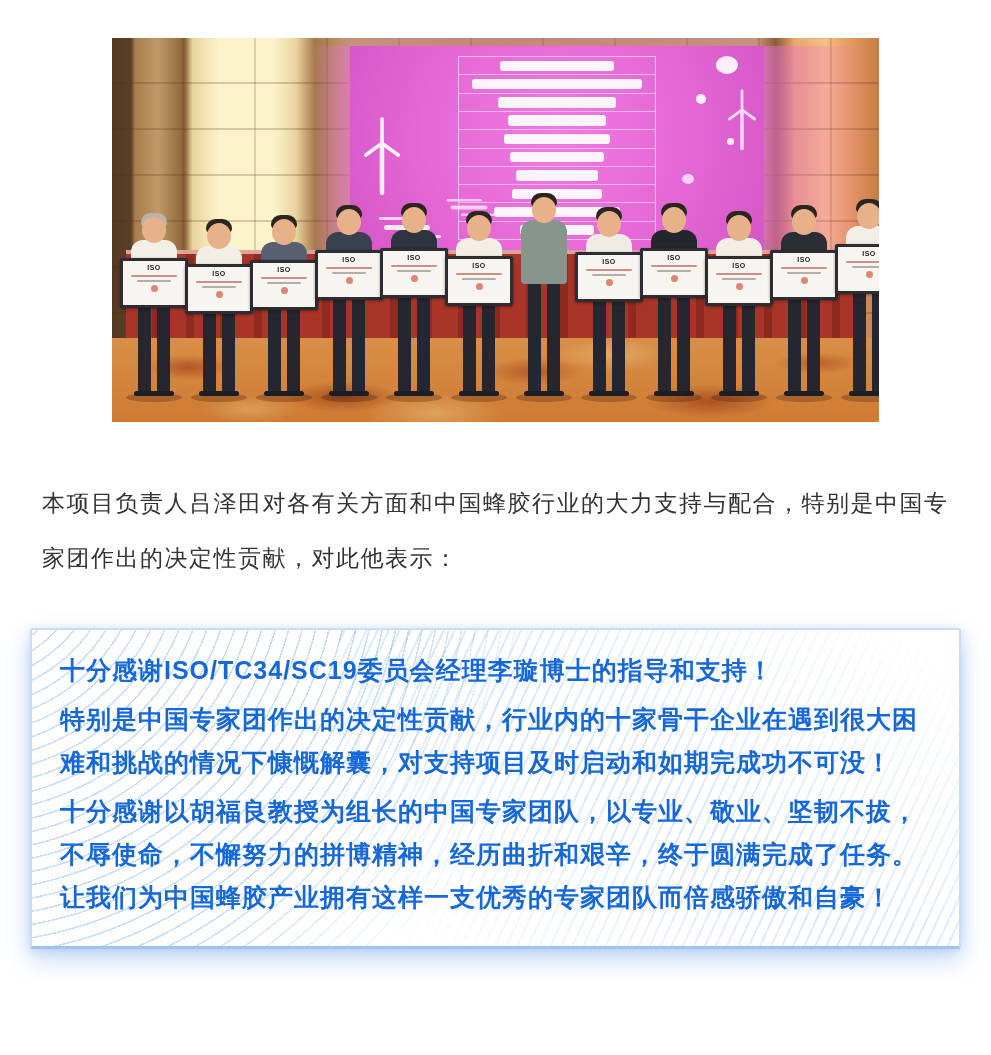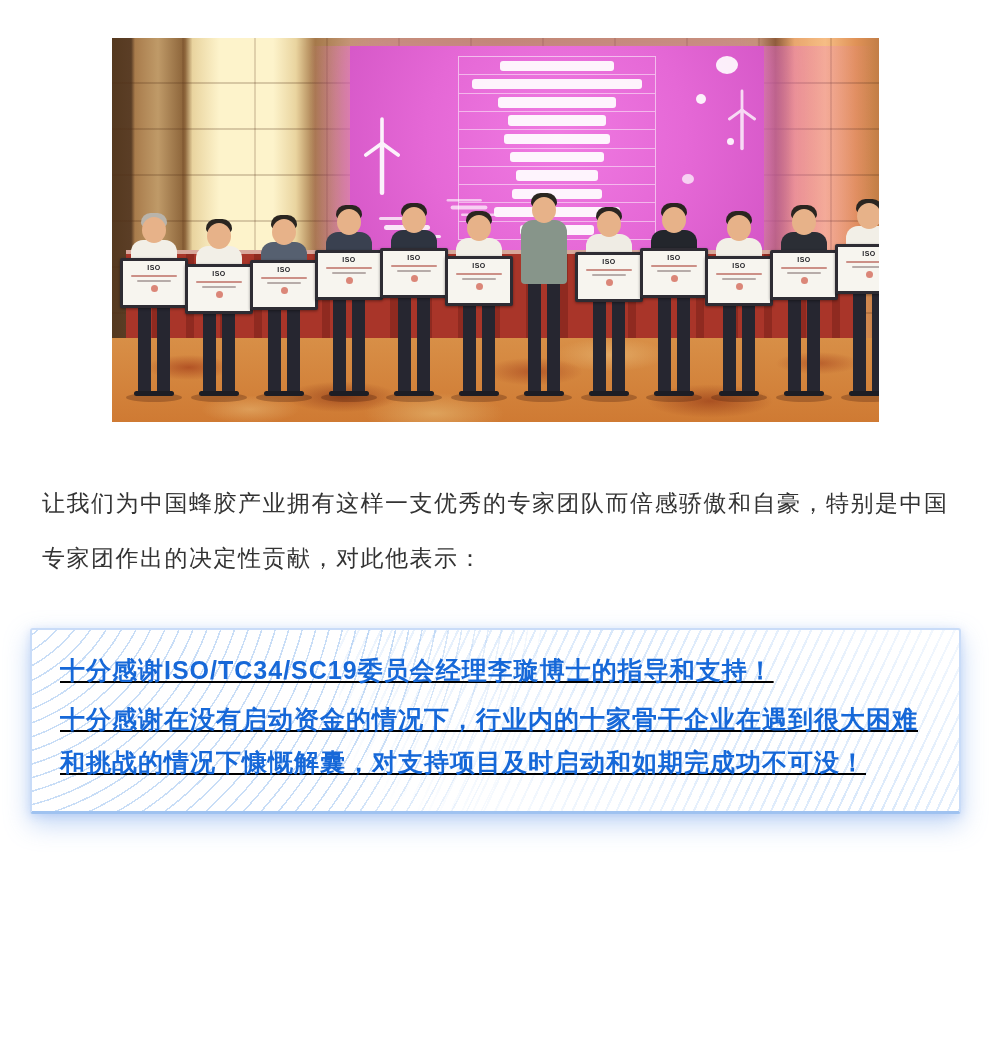--- a/index.html
+++ b/index.html
@@ -122,21 +122,20 @@
   .quote-box {
     position: relative;
     margin: 42px 30px 0;
     background: #ffffff;
     border: 2px solid #c9dcf8;
     border-bottom: 3px solid #9fc2f0;
     border-radius: 3px;
     box-shadow: 0 10px 26px rgba(120,165,235,.45), 0 2px 8px rgba(140,175,240,.3);
     padding: 19px 28px 27px;
     overflow: hidden;
-    text-decoration: underline;
   }
   .deco-curves {
     position:absolute; left:-70px; top:-90px; width:600px; height:500px; pointer-events:none;
     background: repeating-radial-gradient(circle at 0 0, rgba(125,175,235,.42) 0 1.5px, transparent 1.5px 13px);
     -webkit-mask-image: radial-gradient(circle at 0 0, #000 0 58%, transparent 78%);
     mask-image: radial-gradient(circle at 0 0, #000 0 58%, transparent 78%);
   }
   .deco-diag {
     position:absolute; right:-20px; bottom:-10px; width:640px; height:340px; pointer-events:none;
     background: repeating-linear-gradient(115deg, rgba(130,180,240,.3) 0 2px, transparent 2px 10px);
@@ -381,22 +380,23 @@
         <div class="cert">
           <span class="cert-logo">ISO</span>
           <div class="cert-line cl1"></div>
           <div class="cert-line cl2"></div>
           <div class="cert-seal"></div>
         </div>
       </div>
     </div>
 </figure>
 
-<p class="intro">让我们为中国蜂胶产业拥有这样一支优秀的专家团队而倍感骄傲和自豪，特别是中国专家团作出的决定性贡献，对此他表示：</p>
+<p class="intro">本项目负责人吕泽田对各有关方面和中国蜂胶行业的大力支持与配合，特别是中国专家团作出的决定性贡献，对此他表示：</p>
 
 <section class="quote-box">
   <div class="deco-curves"></div>
   <div class="deco-diag"></div>
   <div class="quote-paragraphs">
       <p class="quote-line">十分感谢ISO/TC34/SC19委员会经理李璇博士的指导和支持！</p>
-      <p class="quote-line">十分感谢在没有启动资金的情况下，行业内的十家骨干企业在遇到很大困难和挑战的情况下慷慨解囊，对支持项目及时启动和如期完成功不可没！</p>
+      <p class="quote-line">特别是中国专家团作出的决定性贡献，行业内的十家骨干企业在遇到很大困难和挑战的情况下慷慨解囊，对支持项目及时启动和如期完成功不可没！</p>
+      <p class="quote-line">十分感谢以胡福良教授为组长的中国专家团队，以专业、敬业、坚韧不拔，不辱使命，不懈努力的拼博精神，经历曲折和艰辛，终于圆满完成了任务。让我们为中国蜂胶产业拥有这样一支优秀的专家团队而倍感骄傲和自豪！</p>
     </div>
 </section>
 
 </body></html>

